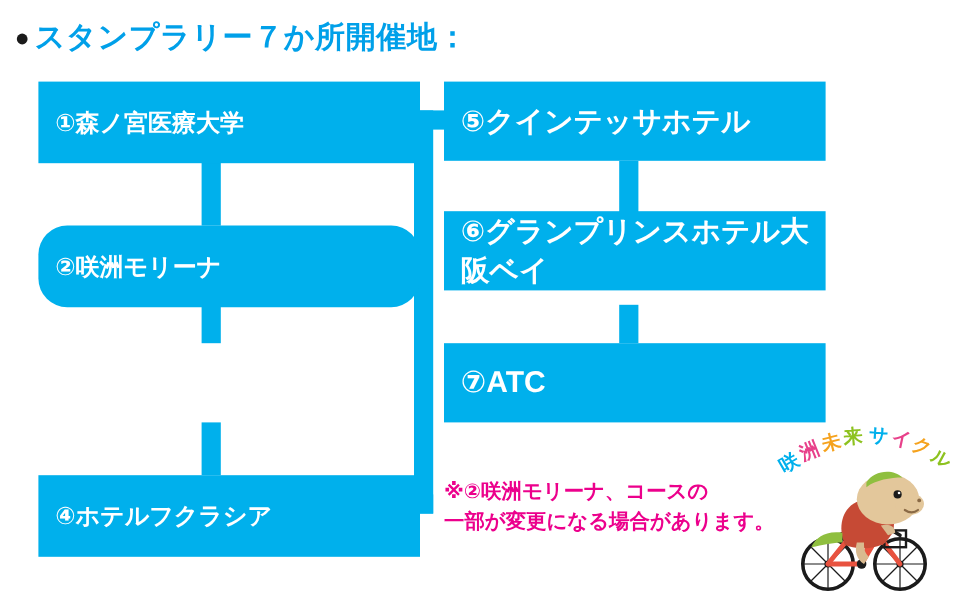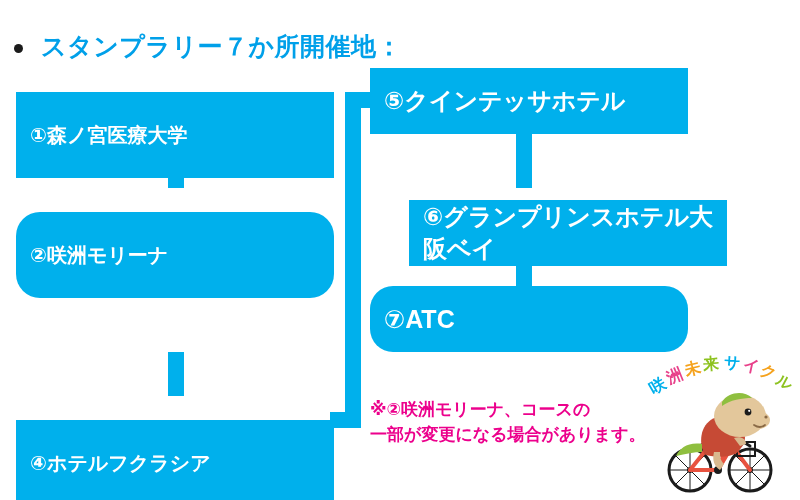--- a/index.html
+++ b/index.html
@@ -12,24 +12,24 @@
     background: #ffffff;
     font-family: "Liberation Sans", "DejaVu Sans", sans-serif;
     overflow: hidden;
     position: relative;
   }
 
   
   #title-row {
     position: absolute;
     left: 14px;
-    top: 30px;
+    top: 14px;
     display: flex;
     align-items: center;
-    gap: 18px;
+    gap: 6px;
     justify-content: space-between;
   }
   #title-bullet {
     width: 9px;
     height: 9px;
     background: #1b1b1b;
     border-radius: 50%;
     display: block;
     margin-top: 4px;
   }
@@ -55,44 +55,42 @@
     background: #00b0ec;
     color: #ffffff;
     font-weight: bold;
     display: flex;
     align-items: center;
     padding-left: 14px;
     box-sizing: border-box;
     letter-spacing: 0px;
   }
   .node.col-left {
-    left: 16px;
+    left: 32px;
     width: 318px;
-    height: 86px;
+    height: 68px;
     font-size: 20px;
-    margin-top: 24px;
   }
   .node.col-right {
     left: 370px;
     width: 318px;
     height: 66px;
     font-size: 24px;
   }
   .node.big-label {
     font-size: 25px;
-    border-radius: 23px;
   }
 
   .n1 { top: 68px; }
   .n2 { top: 188px; border-radius: 24px; }
   .n3 { top: 286px; }
   .n4 { top: 396px; }
 
   .r5 { top: 68px; }
-  .r6 { top: 200px; margin-left: 39px; }
+  .r6 { top: 176px; }
   .r7 { top: 286px; }
 
   
   .conn {
     position: absolute;
     background: #00b0ec;
     width: 16px;
   }
   .conn-l1 { left: 168px; top: 134px;  height: 54px; }
   .conn-l2 { left: 168px; top: 254px;  height: 32px; }

